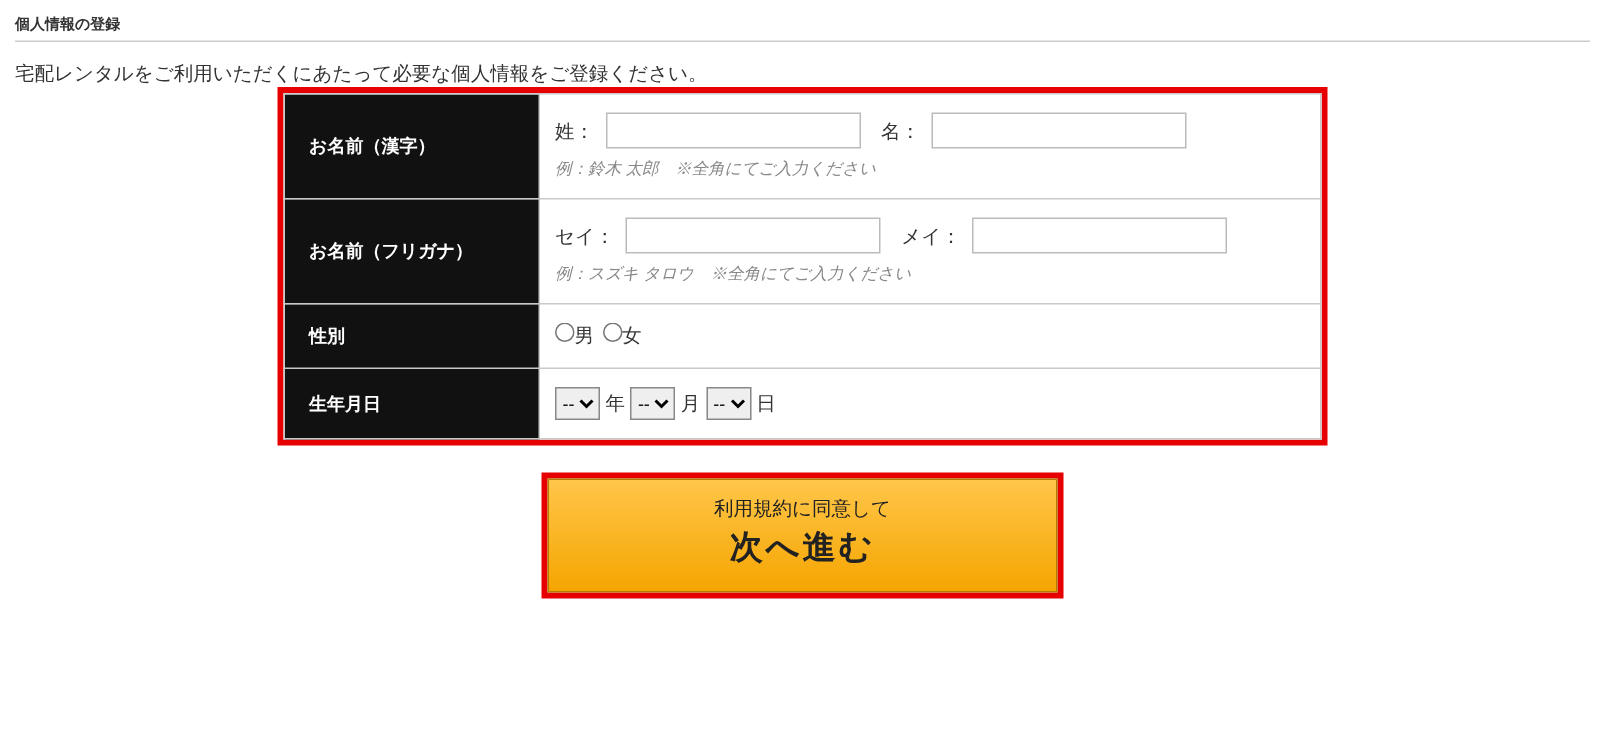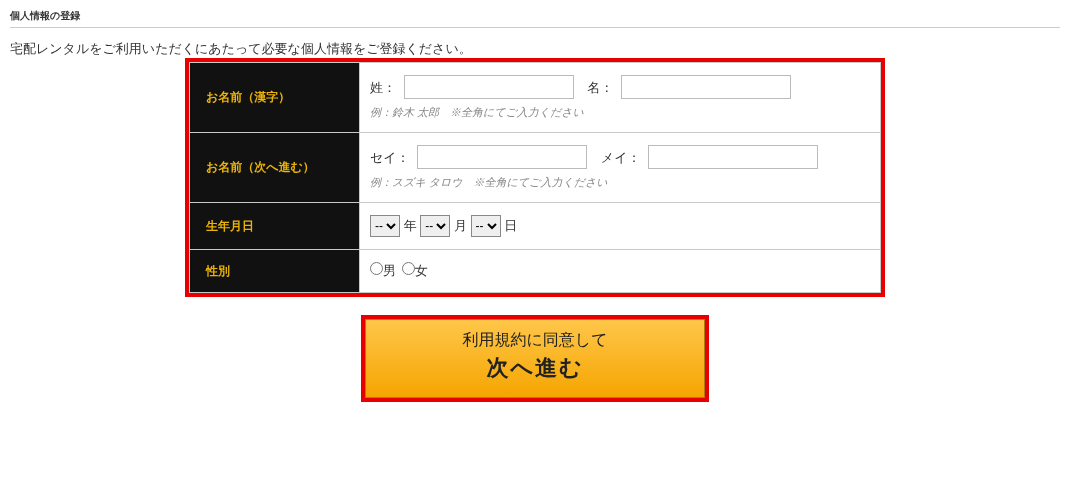--- a/index.html
+++ b/index.html
@@ -43,21 +43,21 @@
     width: 100%;
   }
   table.form th, table.form td {
     border: 1px solid #c9c9c9;
     padding: 12px 10px;
     vertical-align: middle;
     text-align: left;
   }
   table.form th {
     background: #111;
-    color: #eab308;
+    color: #ffffff;
     font-weight: bold;
     font-size: 12px;
     width: 170px;
     padding-left: 16px;
   }
   table.form td {
     background: #fff;
   }
   .hint {
     color: #888;
@@ -101,21 +101,21 @@
   .agree-btn {
     display: inline-block;
     width: 340px;
     padding: 10px 0 14px 0;
     background: linear-gradient(#ffc64a, #f5a500);
     border: 1px solid #b47c00;
     text-align: center;
     cursor: pointer;
     color: #222;
   }
-  .agree-btn .line1 { font-size: 16px; display: block; text-align: center; }
+  .agree-btn .line1 { font-size: 13px; display: block; text-align: center; }
   .agree-btn .line2 { font-size: 22px; font-weight: bold; display: block; margin-top: 2px; letter-spacing: 2px;}
   .radio-wrap label { margin-right: 2px; }
 </style>
 </head>
 <body>
 
 <div class="page">
   <div class="heading">個人情報の登録</div>
   <div class="intro">宅配レンタルをご利用いただくにあたって必要な個人情報をご登録ください。</div>
 
@@ -131,51 +131,51 @@
               <span class="lbl">姓：</span>
               <input type="text" class="name-input" style="">
               <span class="lbl gap">名：</span>
               <input type="text" class="name-input" style="">
             </div>
             <span class="hint">例：鈴木 太郎　※全角にてご入力ください</span>
           </td>
         </tr>
 
         <tr>
-          <th>お名前（次へ進む）</th>
+          <th>お名前（フリガナ）</th>
           <td>
             <div class="field-pair">
               <span class="lbl">セイ：</span>
               <input type="text" class="name-input" style="">
               <span class="lbl gap">メイ：</span>
               <input type="text" class="name-input" style="">
             </div>
             <span class="hint">例：スズキ タロウ　※全角にてご入力ください</span>
           </td>
         </tr>
 
         <tr>
+          <th>性別</th>
+          <td>
+            <span class="radio-wrap">
+              <input type="radio" name="gender" style=""><label>男</label>
+              <input type="radio" name="gender" style=""><label>女</label>
+            </span>
+          </td>
+        </tr>
+
+        <tr>
           <th>生年月日</th>
           <td>
             <select><option>--</option></select>
             <span>年</span>
             <select><option>--</option></select>
             <span>月</span>
             <select><option>--</option></select>
             <span>日</span>
-          </td>
-        </tr>
-
-        <tr>
-          <th>性別</th>
-          <td>
-            <span class="radio-wrap">
-              <input type="radio" name="gender" style=""><label>男</label>
-              <input type="radio" name="gender" style=""><label>女</label>
-            </span>
           </td>
         </tr>
 
 
       </tbody>
         </table>
     </div>
 
     <div class="btn-center">
       <div class="red-frame-btn">

